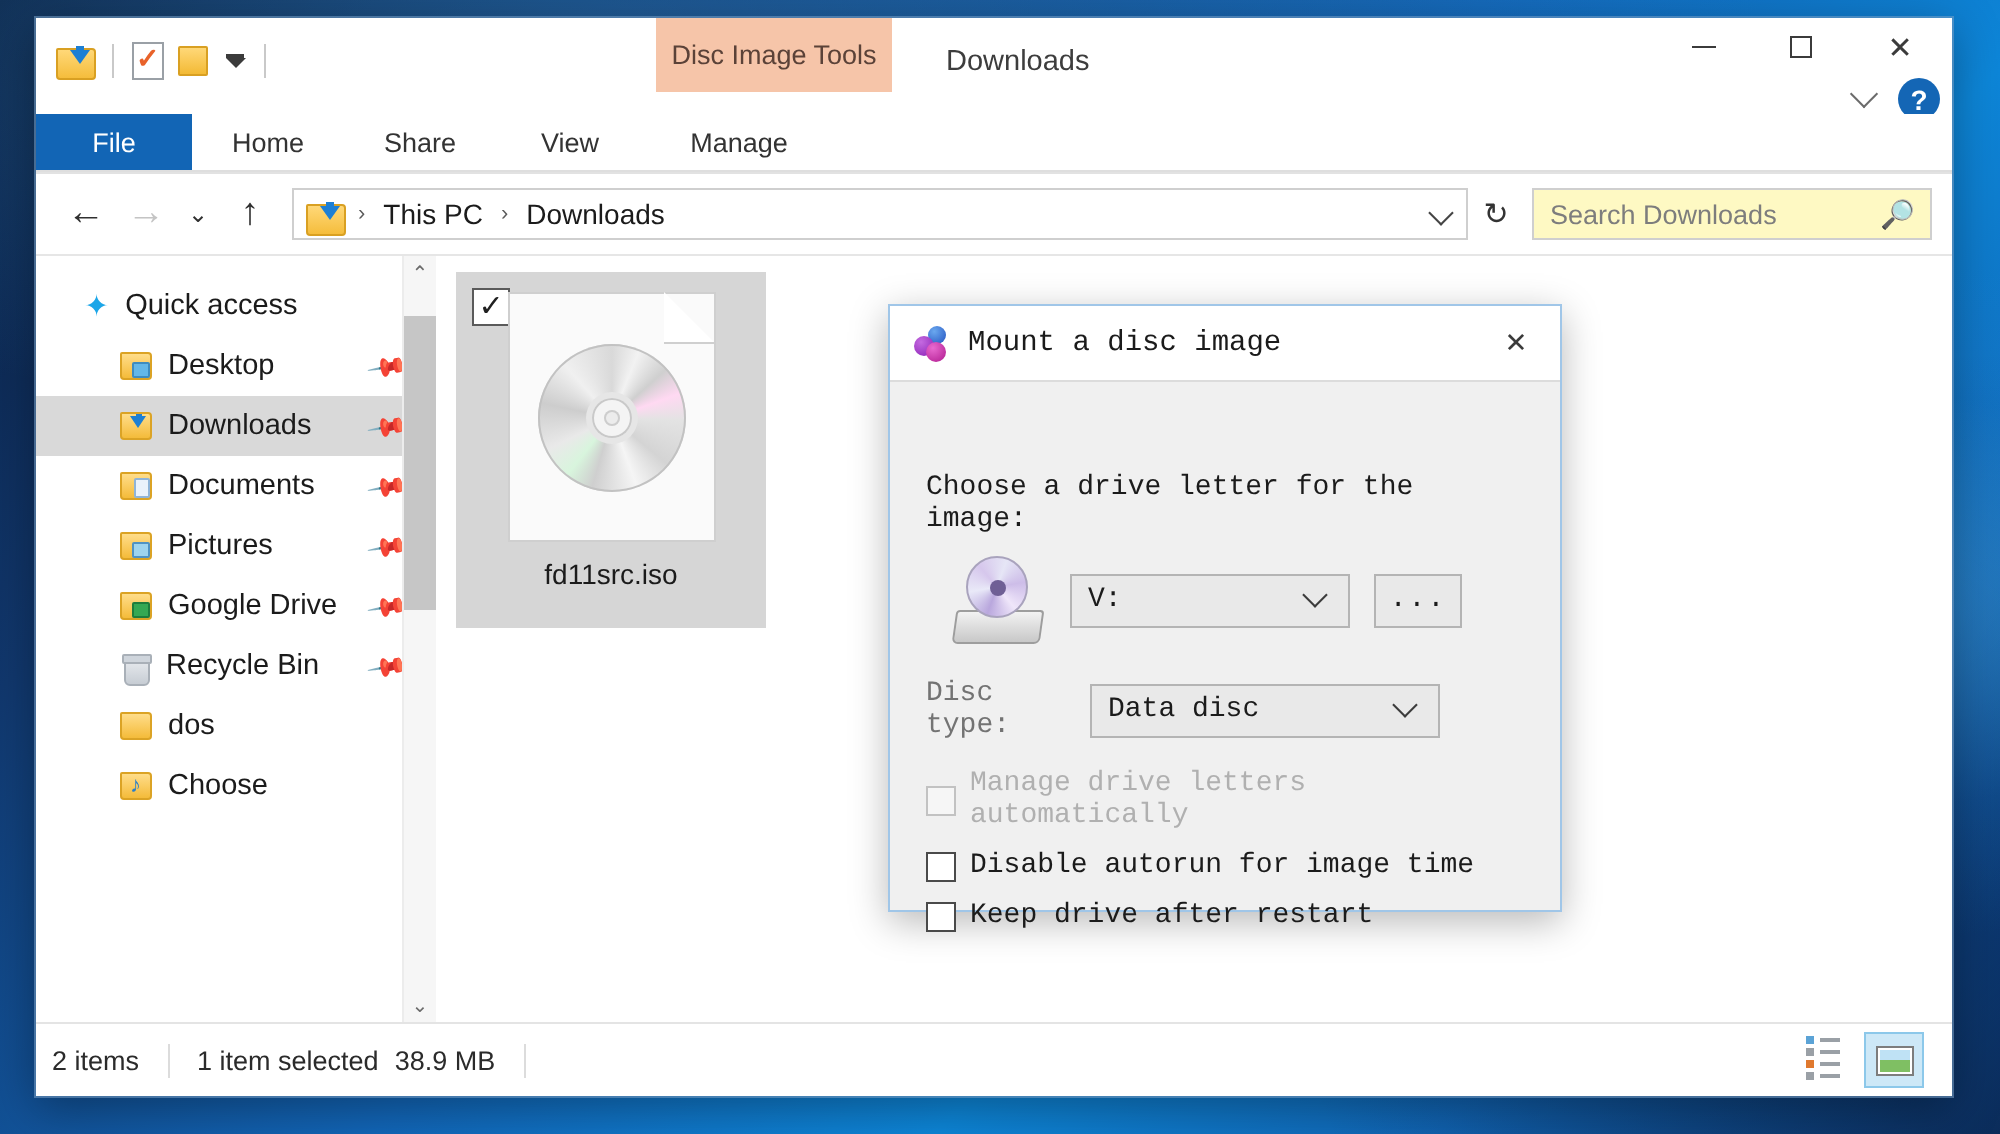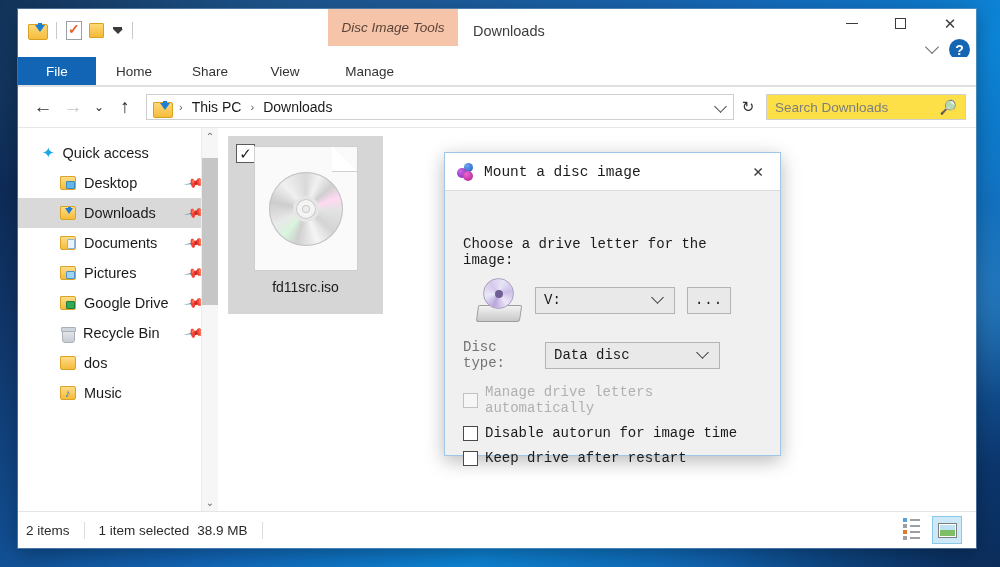--- a/index.html
+++ b/index.html
@@ -76,23 +76,23 @@
     background: linear-gradient(#ffd878, #f3ba35);
     border: 1px solid #d9a022; display:inline-block;
   }
   .qat-caret {
     width: 0; height: 0; border-left: 5px solid transparent; border-right: 5px solid transparent;
     border-top: 5px solid #3b3b3b; margin-left: 2px; position:relative; top:1px;
   }
   .qat-caret-line { width:9px; height:2px; background:#3b3b3b; position:relative; top:-4px; margin-left:-9px;}
 
   .ctx-tab {
-    position: absolute; left: 310px; top: 0; width: 130px; height: 37px;
+    position: absolute; left: 310px; top: 0; width: 118px; height: 37px;
     background: #f6c5a9; color: #5b4238; font-size: 13.5px;
-    display: flex; align-items: center; justify-content: center; font-style: italic;
+    display: flex; align-items: center; justify-content: center;
   }
   .wintitle {
     position: absolute; left: 455px; top: 0; height: 44px;
     display: flex; align-items: center;
     font-size: 14.5px; color: #3d3d3d;
   }
   .wbtns { position: absolute; right: 0; top: 0; display: flex; }
   .wbtn {
     width: 48px; height: 29px; display: flex; align-items: center; justify-content: center;
     color: #3b3b3b; font-size: 15px;
@@ -149,21 +149,21 @@
   .addrfield .ddn {
     position: absolute; right: 8px; top: 7px;
     width: 9px; height: 9px; border-right: 1.6px solid #444; border-bottom: 1.6px solid #444;
     transform: rotate(45deg);
   }
   .refreshbtn {
     width: 28px; height: 26px; display: flex; align-items: center; justify-content: center;
     font-size: 15px; color: #333;
   }
   .searchfield {
-    width: 200px; height: 26px; border: 1px solid #cfcfcf; background: #fde047;
+    width: 200px; height: 26px; border: 1px solid #cfcfcf; background: #fef9c3;
     display: flex; align-items: center; justify-content: space-between;
     padding: 0 8px; font-size: 13.5px; color: #7d7d7d; margin-left: 4px;
   }
   .searchfield .mag { color: #333; font-size: 14px; transform: scaleX(-1); }
 
   
   .body {
     flex: 1; display: flex; min-height: 0; background: #fff;
     border-top: 1px solid #e6e6e6;
   }
@@ -504,21 +504,21 @@
       <div class="navitem child">
         <span class="nfolder"></span>
         <span>dos</span>
       </div>
 
       <div class="navitem child">
         <span class="nfolder">
             <i class="badge" style="background:transparent;border:none;"></i>
             <i style="position:absolute;left:4px;top:1px;color:#2a7fc9;font-size:11px;line-height:11px;">♪</i>
           </span>
-        <span>Music</span>
+        <span>Choose</span>
       </div>
 
 
       <div class="scroll">
         <div class="arrow">⌃</div>
         <div class="thumb"></div>
         <div class="arrow bot">⌄</div>
       </div>
     </div>
 

